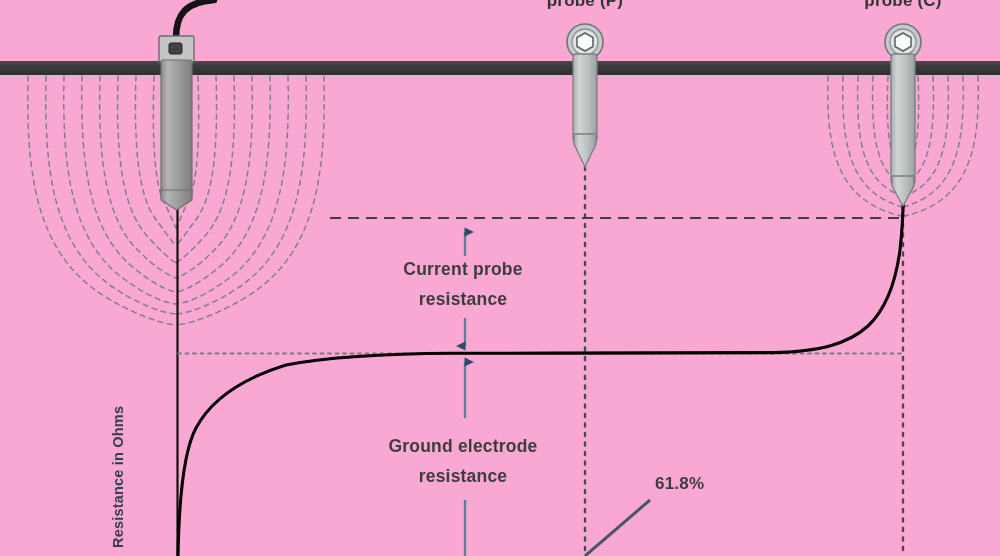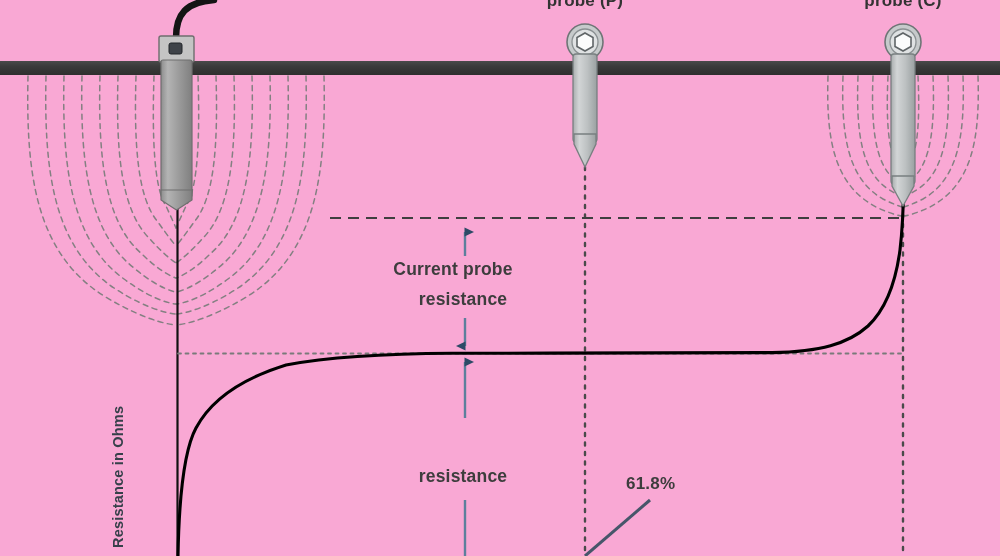--- a/index.html
+++ b/index.html
@@ -171,22 +171,23 @@
       <rect x="891" y="54" width="24" height="130" rx="3" fill="url(#probeGrad)" stroke="#787f80" stroke-width="1.3"></rect>
       <path d="M 892 176 L 914 176 L 914 186 L 903 206 L 892 186 Z" fill="url(#probeGrad)" stroke="#787f80" stroke-width="1.3"></path>
     </g>
 
   </svg>
 
   <div class="lbl lbl-head" style="left:528px; top:-9px; width:114px;">probe (P)</div>
 
   <div class="lbl lbl-head" style="left:846px; top:-9px; width:114px;">probe (C)</div>
 
-  <div class="lbl lbl-ann" style="left:343px; top:259px; width:220px;">Current probe</div>
+  <div class="lbl lbl-ann" style="left:353px; top:259px; width:220px;">Current probe</div>
   <div class="lbl lbl-ann" style="left:353px; top:289px; width:220px;">resistance</div>
 
+  <div class="lbl lbl-ann" style="left:353px; top:436px; width:220px;">Ground electrode</div>
   <div class="lbl lbl-ann" style="left:353px; top:466px; width:220px;">resistance</div>
 
-  <div class="lbl lbl-pct" style="left:626px; top:474px;">61.8%</div>
+  <div class="lbl lbl-pct" style="left:655px; top:474px;">61.8%</div>
 
   <div class="lbl lbl-axis" style="left:110px; top:548px;">Resistance in Ohms</div>
 
 </div>
 
 </body></html>

